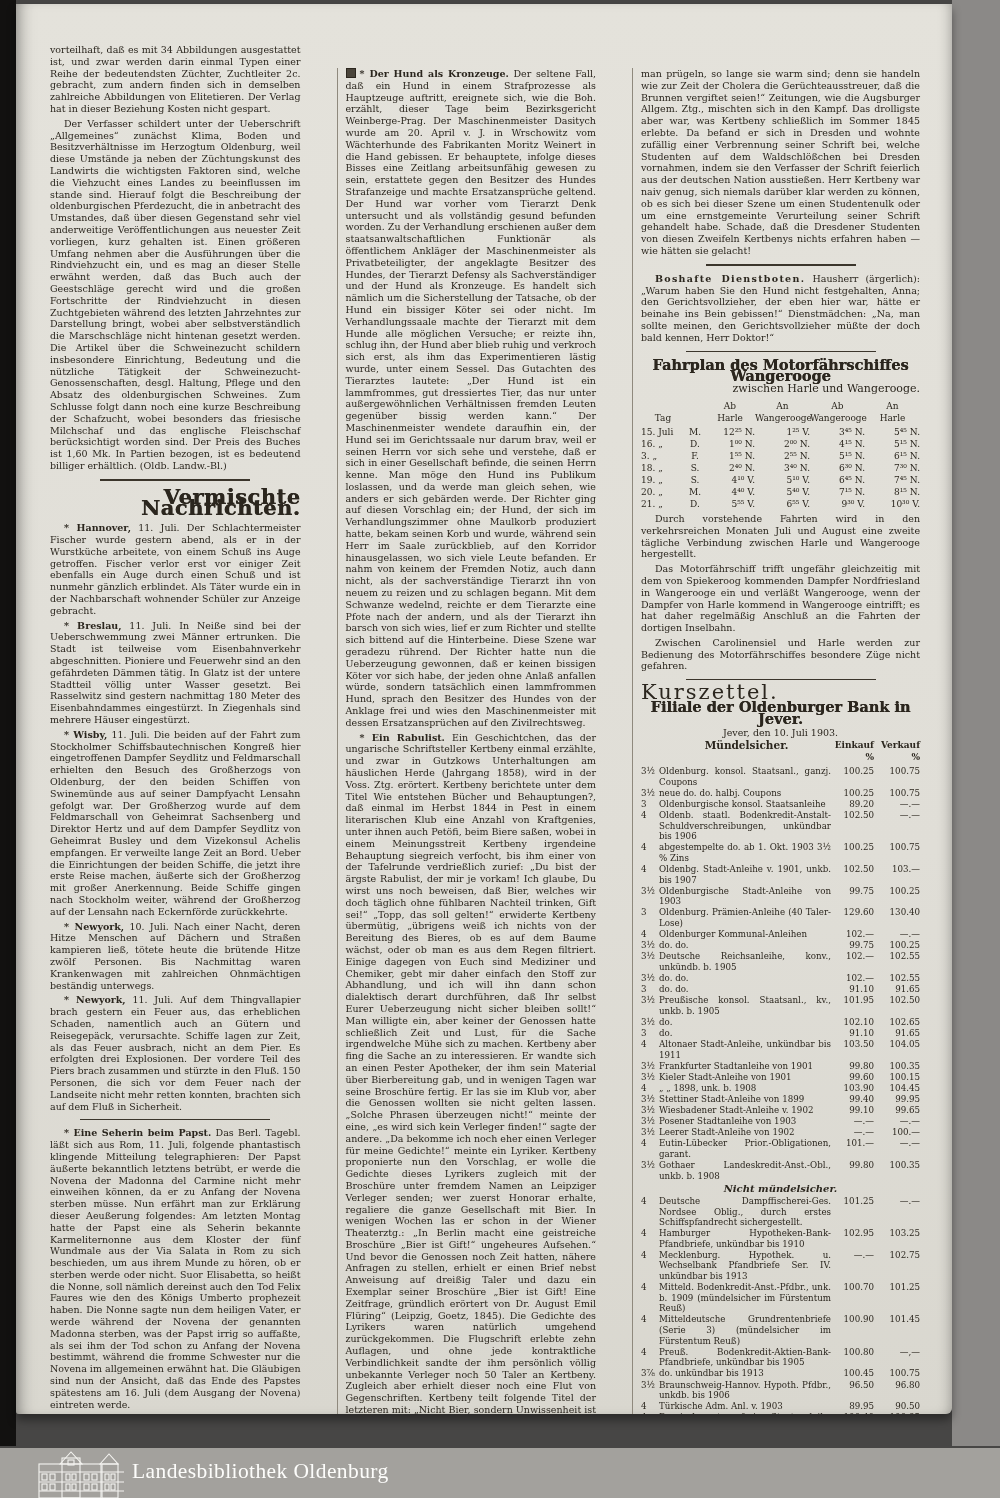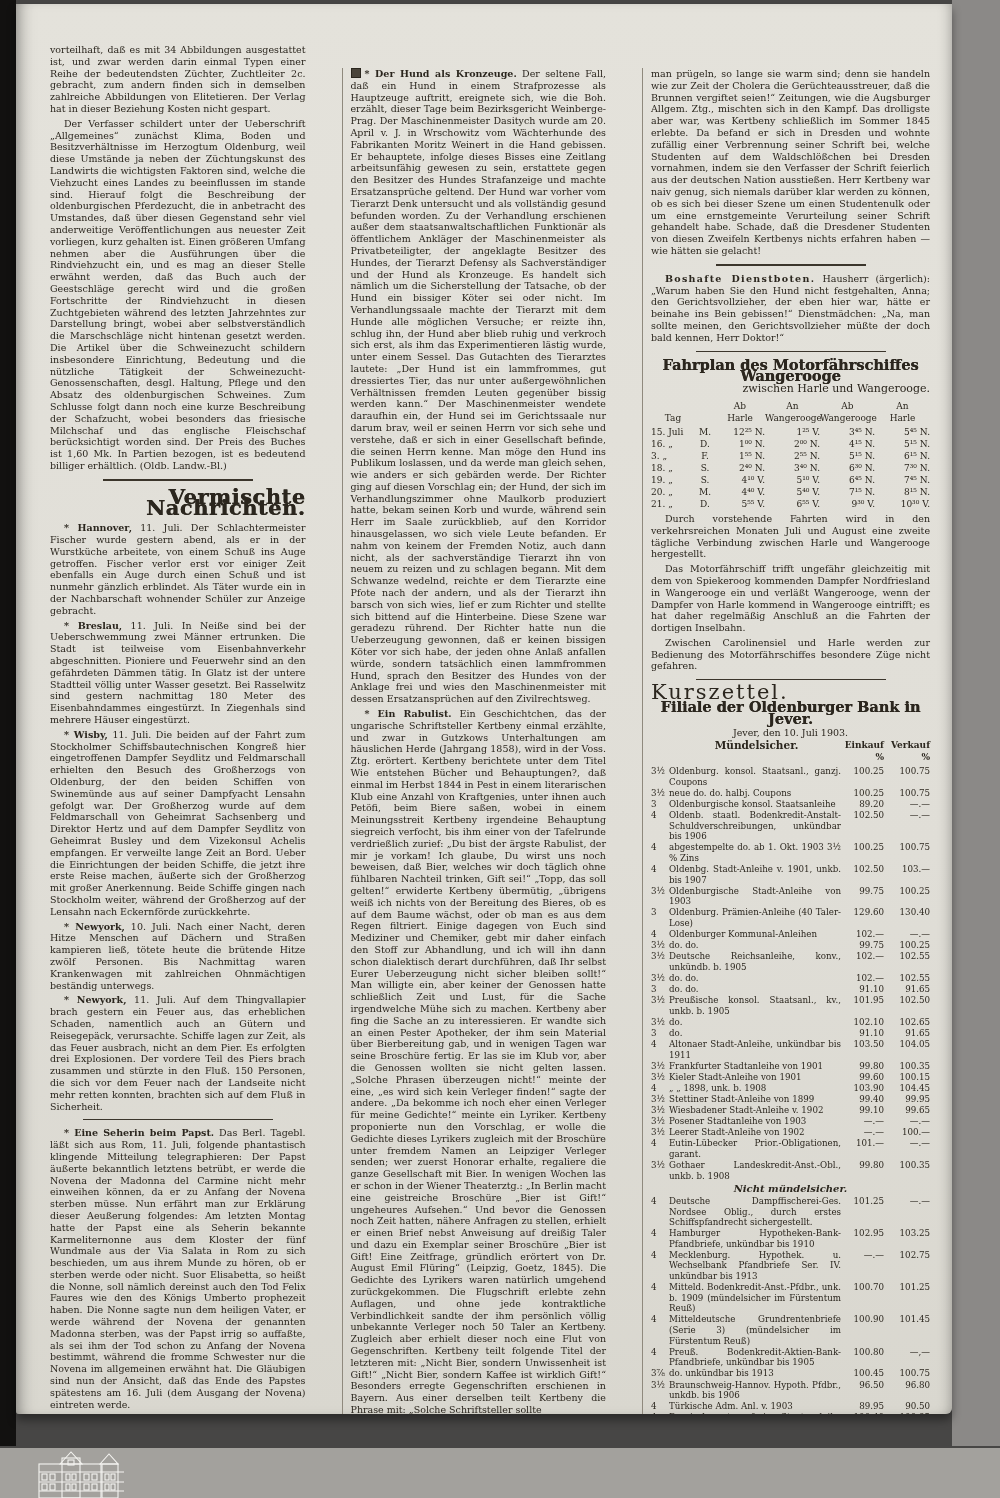--- a/index.html
+++ b/index.html
@@ -7,21 +7,21 @@
     font-family:"DejaVu Serif",serif;}
   
   .left-strip{position:absolute;left:0;top:0;width:16px;height:1446px;background:#121110;}
   .right-strip{position:absolute;left:952px;top:0;width:48px;height:1446px;background:#8b8987;}
   
   .paper{position:absolute;left:16px;top:4px;width:936px;height:1410px;
     background:linear-gradient(180deg,#e4e2db 0%,#e0ded7 60%,#d9d7cf 100%);
     box-shadow:inset 14px 0 18px -14px rgba(0,0,0,.55), inset -10px 0 14px -10px rgba(0,0,0,.35),
                0 6px 10px rgba(0,0,0,.4);
     border-radius:0 0 6px 3px;color:#2b261e;overflow:hidden;}
-  .cols{display:flex;padding:40px 14px 0 26px;gap:28px;}
+  .cols{display:flex;padding:40px 24px 0 26px;gap:28px;}
   .col{width:300px;padding:0 8px;font-size:9.5px;line-height:11.8px;text-align:justify;}
   .col + .col{border-left:1px solid #8f897d;margin-top:24px;}
   .col3{width:306px;}
   p.para{margin:0 0 3px 0;text-indent:14px;}
   p.flush{text-indent:0;}
   .lead{font-weight:bold;}
   .sperr{font-weight:bold;letter-spacing:1.3px;}
   .section-heading{font-size:21px;font-weight:bold;text-align:right;margin:10px 0 8px;
     letter-spacing:.5px;text-shadow:.4px 0 0 #2b261e;}
   .divider{width:150px;border-top:2px solid #3b352b;margin:7px auto 7px;}
@@ -493,14 +493,15 @@
         <rect x="34" y="24" width="4" height="6"></rect>
         <rect x="28" y="34" width="4" height="6"></rect>
         <rect x="34" y="34" width="4" height="6"></rect>
         <rect x="67" y="24" width="4" height="6"></rect>
         <rect x="73" y="24" width="4" height="6"></rect>
         <rect x="67" y="34" width="4" height="6"></rect>
         <rect x="73" y="34" width="4" height="6"></rect>
         <rect x="30" y="10" width="6" height="5"></rect>
       </g>
     </svg>
+    <div class="banner-title">Landesbibliothek Oldenburg</div>
   </div>
 </div>
 
 </body></html>

